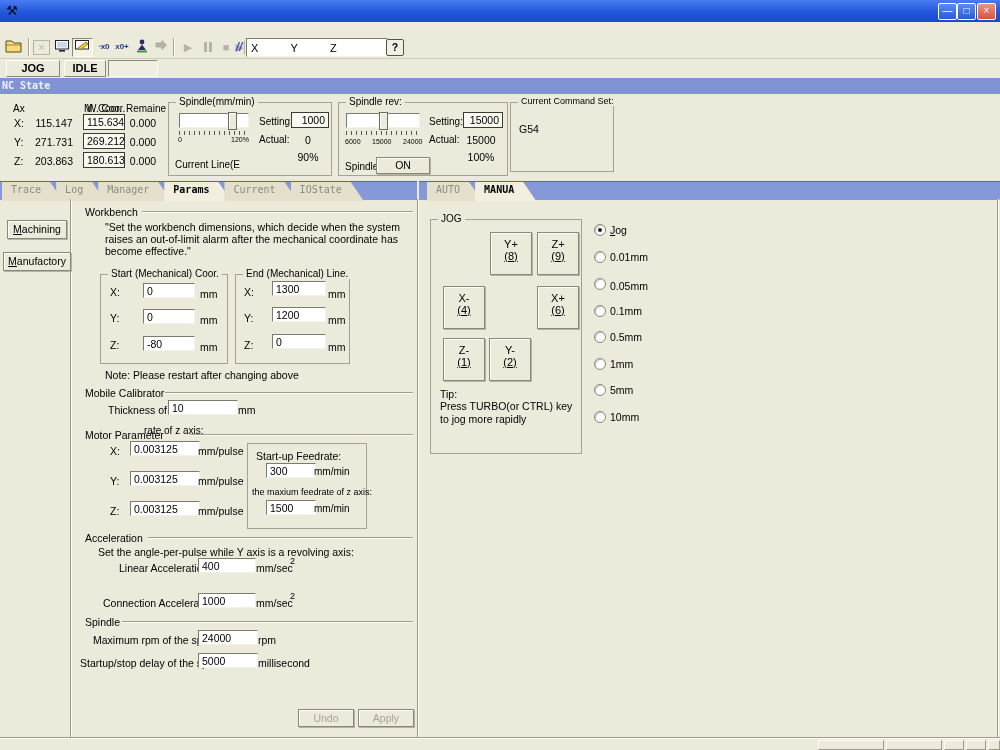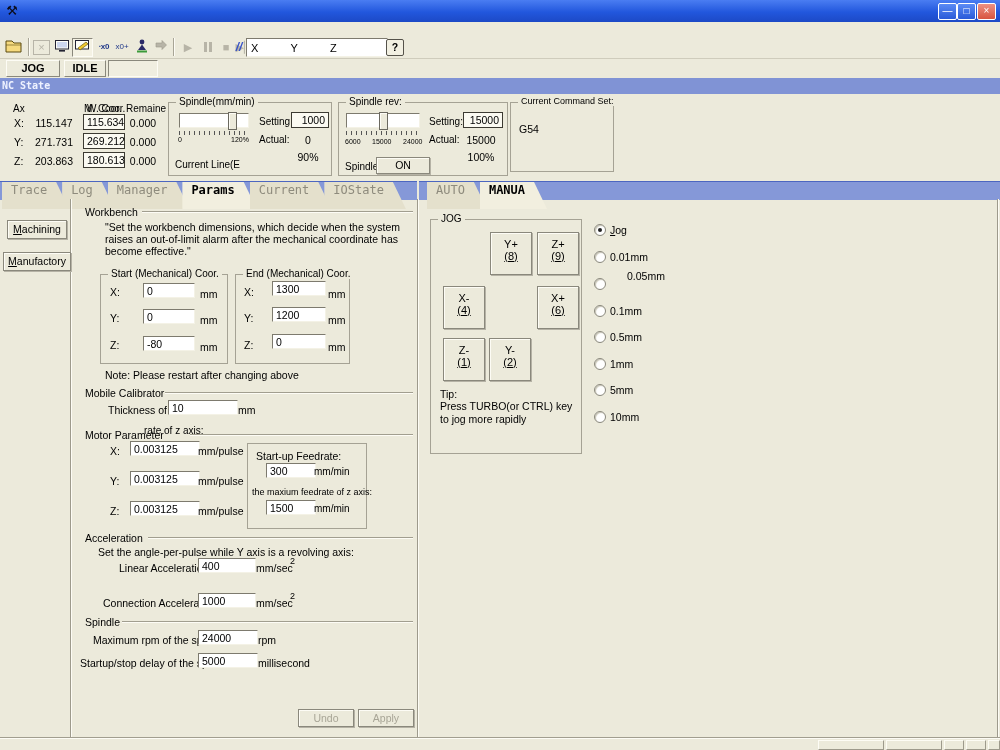--- a/index.html
+++ b/index.html
@@ -50,22 +50,22 @@
   .s10{font-size:10px;} .s9{font-size:9px;} .s7{font-size:7px;}
   .num{text-align:center;}
   
   .track{position:absolute;height:13px;background:#fff;border:1px solid;border-color:#7d7a6e #f4f2e6 #f4f2e6 #7d7a6e;}
   .thumb{position:absolute;top:-2px;width:7px;height:16px;background:#eceadb;border:1px solid #6b6960;
     box-shadow:inset 1px 1px 0 #fdfcf5;}
   .ticks{position:absolute;height:4px;background-image:repeating-linear-gradient(90deg,#555 0 1px,transparent 1px 5px);}
   .valbox{position:absolute;background:#fbfaf2;border:1px solid #3c3a32;text-align:right;padding:1px 3px;font-size:10.5px;}
   
   .tabstrip{position:absolute;top:181px;height:18px;background:#8598d8;border-top:1px solid #4c66c0;}
-  .tab{display:inline-block;height:27px;line-height:16px;padding:0 22px 0 9px;margin-right:-7px;
-    background:#e4e0cc;color:#8e8b7d;font-family:"DejaVu Sans Mono",monospace;font-size:12px;
+  .tab{display:inline-block;height:19px;line-height:16px;padding:0 22px 0 9px;margin-right:-7px;
+    background:#e4e0cc;color:#8e8b7d;font-family:"DejaVu Sans Mono",monospace;font-size:10px;
     clip-path:polygon(0 0,calc(100% - 13px) 0,100% 100%,0 100%);}
   .tab.active{background:#f2efdf;color:#000;font-weight:bold;}
   
   .ful::first-letter{text-decoration:underline;}
   .und{text-decoration:underline;}
   .vline{position:absolute;width:1px;background:#9d9a8c;box-shadow:1px 0 0 #fdfcf5;}
   .jogbtn{position:absolute;width:42px;height:43px;background:#eceadb;border:1px solid #8a887c;
     box-shadow:inset 1px 1px 0 #fdfcf5,1px 1px 0 #b5b2a5;text-align:center;font-size:11px;padding-top:5px;box-sizing:border-box;}
   .radio{position:absolute;width:10px;height:10px;border-radius:50%;background:#fff;border:1px solid #8a887c;
     box-shadow:inset 1px 1px 1px #c8c5b5;}
@@ -104,21 +104,21 @@
           <rect x="5" y="12" width="6" height="1.6" fill="#223"></rect>
         </svg>
     </div>
     <div class="tbi pressed" style="left:72px;width:19px;height:17px;top:2px;">
       <svg width="17" height="15" viewBox="0 0 17 15">
           <rect x="1.5" y="1.5" width="13" height="8.5" fill="#fdfdf6" stroke="#223"></rect>
           <path d="M4 9 L12 3 L14 5 L6 11 Z" fill="#f0c830" stroke="#6a5a10" stroke-width="0.7"></path>
         </svg>
     </div>
     <div class="tbi" style="left:95px;top:4px;font-size:8px;color:#223a8a;font-weight:bold;line-height:14px;">∙x0</div>
-    <div class="tbi" style="left:113px;top:4px;font-size:8px;color:#223a8a;font-weight:normal;line-height:14px;text-align:center;">x0+</div>
+    <div class="tbi" style="left:113px;top:4px;font-size:8px;color:#223a8a;font-weight:bold;line-height:14px;text-align:center;">x0+</div>
     <div class="tbi" style="left:133px;">
       <svg width="16" height="16" viewBox="0 0 16 16">
           <circle cx="8" cy="4" r="2.4" fill="#2a2a68"></circle>
           <path d="M4 12 L8 6.5 L12 12 Z" fill="#2a2a68"></path>
           <rect x="3" y="12.5" width="10" height="2" fill="#3a9a3a"></rect>
         </svg>
     </div>
     <div class="tbi" style="left:152px;">
       <svg width="16" height="16" viewBox="0 0 16 16">
           <path d="M3 5 L9 5 L9 2.5 L13.5 7 L9 11.5 L9 9 L3 9 Z" fill="#b7b4a7" stroke="#9a978a" stroke-width="0.6"></path>
@@ -228,21 +228,21 @@
     <div class="ab lbl" style="left:99px;top:13px;">mm</div>
     <div class="ab lbl" style="left:9px;top:37px;">Y:</div>
     <input class="in" style="left: 42px; top: 34px; width: 44px; height: 13px;" value="0">
     <div class="ab lbl" style="left:99px;top:39px;">mm</div>
     <div class="ab lbl" style="left:9px;top:64px;">Z:</div>
     <input class="in" style="left: 42px; top: 61px; width: 44px; height: 13px;" value="-80">
     <div class="ab lbl" style="left:99px;top:66px;">mm</div>
   </div>
 
   <div class="gb" style="left:235px;top:274px;width:113px;height:88px;">
-    <div class="lg">End (Mechanical) Coor.</div>
+    <div class="lg">End (Mechanical) Line.</div>
     <div class="ab lbl" style="left:8px;top:11px;">X:</div>
     <input class="in" style="left: 36px; top: 6px; width: 46px; height: 13px;" value="1300">
     <div class="ab lbl" style="left:92px;top:13px;">mm</div>
     <div class="ab lbl" style="left:8px;top:37px;">Y:</div>
     <input class="in" style="left: 36px; top: 32px; width: 46px; height: 13px;" value="1200">
     <div class="ab lbl" style="left:92px;top:39px;">mm</div>
     <div class="ab lbl" style="left:8px;top:64px;">Z:</div>
     <input class="in" style="left: 36px; top: 59px; width: 46px; height: 13px;" value="0">
     <div class="ab lbl" style="left:92px;top:66px;">mm</div>
   </div>
@@ -330,21 +330,21 @@
       <div class="und">(2)</div>
   </div>
   <div class="ab lbl" style="left:440px;top:388px;">Tip:</div>
   <div class="ab" style="left:440px;top:400px;width:138px;font-size:10.5px;line-height:13px;">Press TURBO(or CTRL) key to jog more rapidly</div>
 
   <div class="radio sel" style="left:594px;top:224px;"></div>
   <div class="rlabel ful" style="left:610px;top:224px;">Jog</div>
   <div class="radio" style="left:594px;top:251px;"></div>
   <div class="rlabel" style="left:610px;top:251px;">0.01mm</div>
   <div class="radio" style="left:594px;top:278px;"></div>
-  <div class="rlabel" style="left:610px;top:270px;margin-left:17px;">0.05mm</div>
+  <div class="rlabel" style="left:610px;top:280px;">0.05mm</div>
   <div class="radio" style="left:594px;top:305px;"></div>
   <div class="rlabel" style="left:610px;top:305px;">0.1mm</div>
   <div class="radio" style="left:594px;top:331px;"></div>
   <div class="rlabel" style="left:610px;top:331px;">0.5mm</div>
   <div class="radio" style="left:594px;top:358px;"></div>
   <div class="rlabel" style="left:610px;top:358px;">1mm</div>
   <div class="radio" style="left:594px;top:384px;"></div>
   <div class="rlabel" style="left:610px;top:384px;">5mm</div>
   <div class="radio" style="left:594px;top:411px;"></div>
   <div class="rlabel" style="left:610px;top:411px;">10mm</div>

